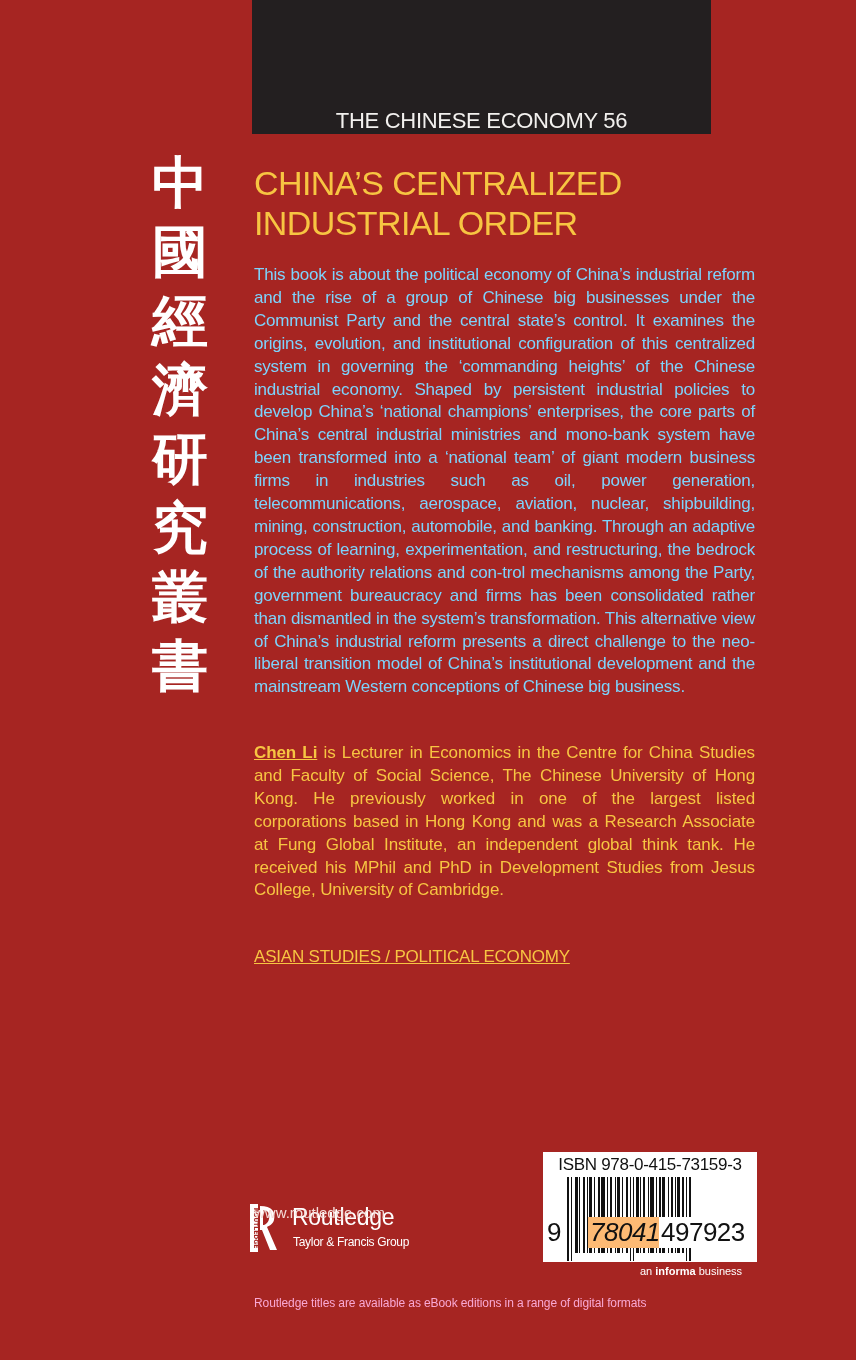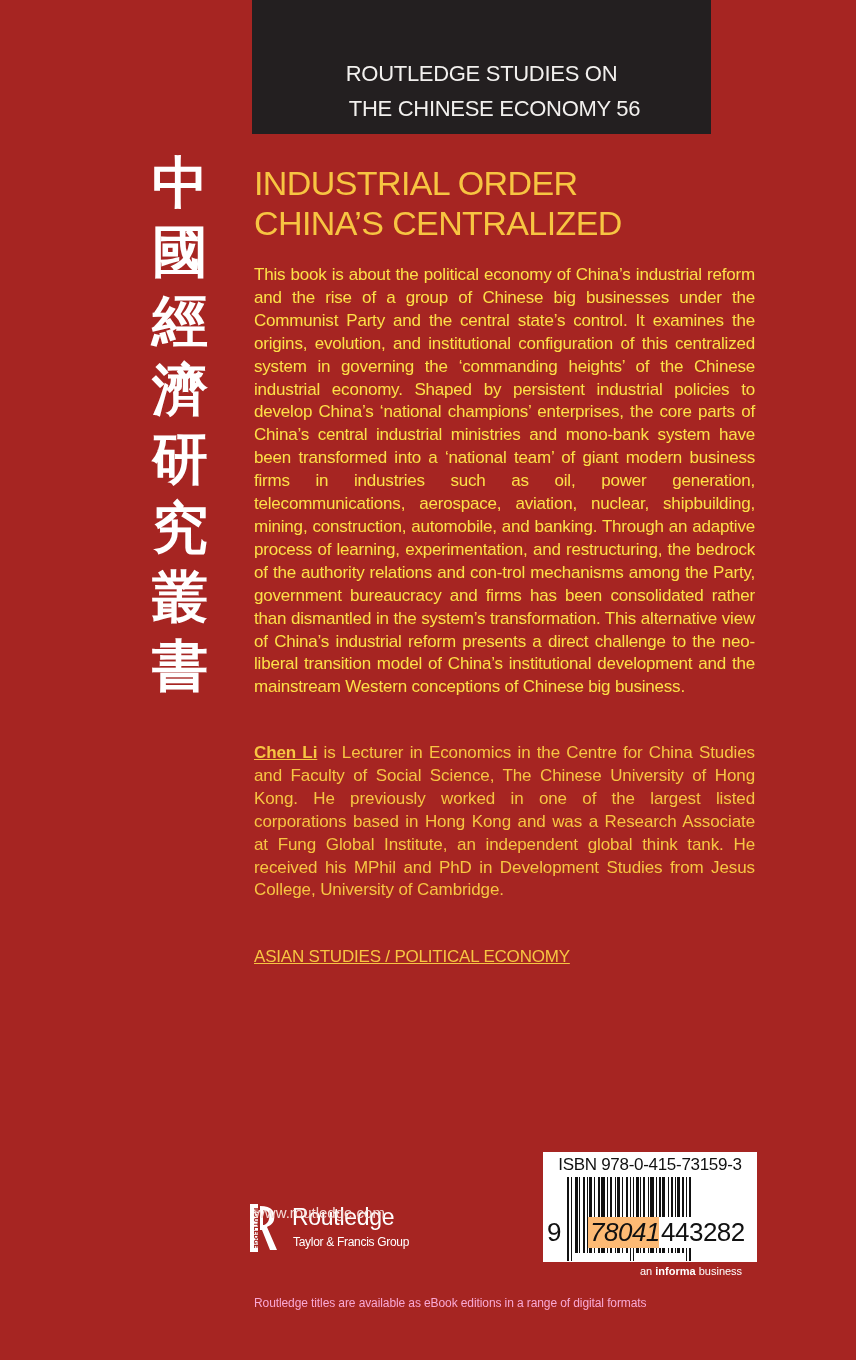--- a/index.html
+++ b/index.html
@@ -11,35 +11,35 @@
   .series-box {
     position:absolute; left:252px; top:0; width:459px; height:134px;
     background:#231f20;
   }
   .series-line {
     position:absolute; left:0; width:100%; text-align:center;
     color:#f2f0ee; font-size:22px; letter-spacing:-0.3px;
     font-family:"Liberation Sans", sans-serif;
   }
   .series-line.l1 { top:61px; }
-  .series-line.l2 { top:96px;margin-left:13px; }
+  .series-line.l2 { top:108px; }
   .cjk {
     position:absolute; left:148px; top:148px; width:64px;
     color:#ffffff; font-family:"DejaVu Serif", serif;
     font-size:56px; line-height:69px; text-align:center; font-weight:bold;
   }
   .cjk span { display:block; }
   .title {
     position:absolute; left:254px; top:163px;
     color:#f7c542; font-size:34px; line-height:40px; letter-spacing:-0.6px;
   }
   .title span { display:block; }
   .blurb {
     position:absolute; left:254px; top:264px; width:501px;
-    color:#fde047; font-size:17px; line-height:22.9px; text-align:justify;
+    color:#7dd3fc; font-size:17px; line-height:22.9px; text-align:justify;
     letter-spacing:-0.2px;
   }
   .bio {
     position:absolute; left:254px; top:742px; width:501px;
     color:#f7c542; font-size:17px; line-height:22.9px; text-align:justify;
     letter-spacing:-0.1px;
   }
   .bio b { font-weight:bold;text-decoration:underline; }
   .subject {
     position:absolute; left:254px; top:947px;
@@ -83,38 +83,37 @@
     position:absolute; left:254px; top:1204px; color:#f5dcd8; font-size:15px;
   }
   .ebook-note {
     position:absolute; left:254px; top:1296px; color:#f9a8d4; font-size:12px; letter-spacing:-0.1px;
   }
 </style>
 </head>
 <body>
 
 <div class="series-box">
-  <div class="series-line l1">ROUTLEDGE STUDIES ON</div>
   <div class="series-line l2">THE CHINESE ECONOMY 56</div>
 </div>
 
 <div class="cjk">
   <span>中</span>
   <span>國</span>
   <span>經</span>
   <span>濟</span>
   <span>研</span>
   <span>究</span>
   <span>叢</span>
   <span>書</span>
 </div>
 
 <div class="title">
+  <span>CHINA’S CENTRALIZED</span>
   <span>INDUSTRIAL ORDER</span>
-  <span>CHINA’S CENTRALIZED</span>
 </div>
 
 <p class="blurb" style="margin:0;">This book is about the political economy of China’s industrial reform and the rise of a group of Chinese big businesses under the Communist Party and the central state’s control. It examines the origins, evolution, and institutional configuration of this centralized system in governing the ‘commanding heights’ of the Chinese industrial economy. Shaped by persistent industrial policies to develop China’s ‘national champions’ enterprises, the core parts of China’s central industrial ministries and mono-bank system have been transformed into a ‘national team’ of giant modern business firms in industries such as oil, power generation, telecommunications, aerospace, aviation, nuclear, shipbuilding, mining, construction, automobile, and banking. Through an adaptive process of learning, experimentation, and restructuring, the bedrock of the authority relations and con-trol mechanisms among the Party, government bureaucracy and firms has been consolidated rather than dismantled in the system’s transformation. This alternative view of China’s industrial reform presents a direct challenge to the neo-liberal transition model of China’s institutional development and the mainstream Western conceptions of Chinese big business.</p>
 
 <p class="bio" style="margin:0;">
   <b>Chen Li</b><span> is Lecturer in Economics in the Centre for China Studies and Faculty of Social Science, The Chinese University of Hong Kong. He previously worked in one of the largest listed corporations based in Hong Kong and was a Research Associate at Fung Global Institute, an independent global think tank. He received his MPhil and PhD in Development Studies from Jesus College, University of Cambridge.</span>
 </p>
 
 <div class="subject">ASIAN STUDIES / POLITICAL ECONOMY</div>
 
@@ -163,21 +162,21 @@
     <div class="bar" style="width:2px;margin-right:2px"></div>
     <div class="bar" style="width:1px;margin-right:1px"></div>
     <div class="bar" style="width:3px;margin-right:2px"></div>
     <div class="bar" style="width:2px;margin-right:2px"></div>
     <div class="bar tall" style="width:1px;margin-right:2px"></div>
     <div class="bar tall" style="width:2px;margin-right:0"></div>
   </div>
   <div class="barcode-digits">
     <span class="d0">9</span>
     <span class="d1">780415</span>
-    <span class="d2">443282</span>
+    <span class="d2">497923</span>
   </div>
 </div>
 
 <div class="informa">
   <span>an </span><b>informa</b><span> business</span>
 </div>
 
 <div class="ebook-note">Routledge titles are available as eBook editions in a range of digital formats</div>
 
 </body></html>

